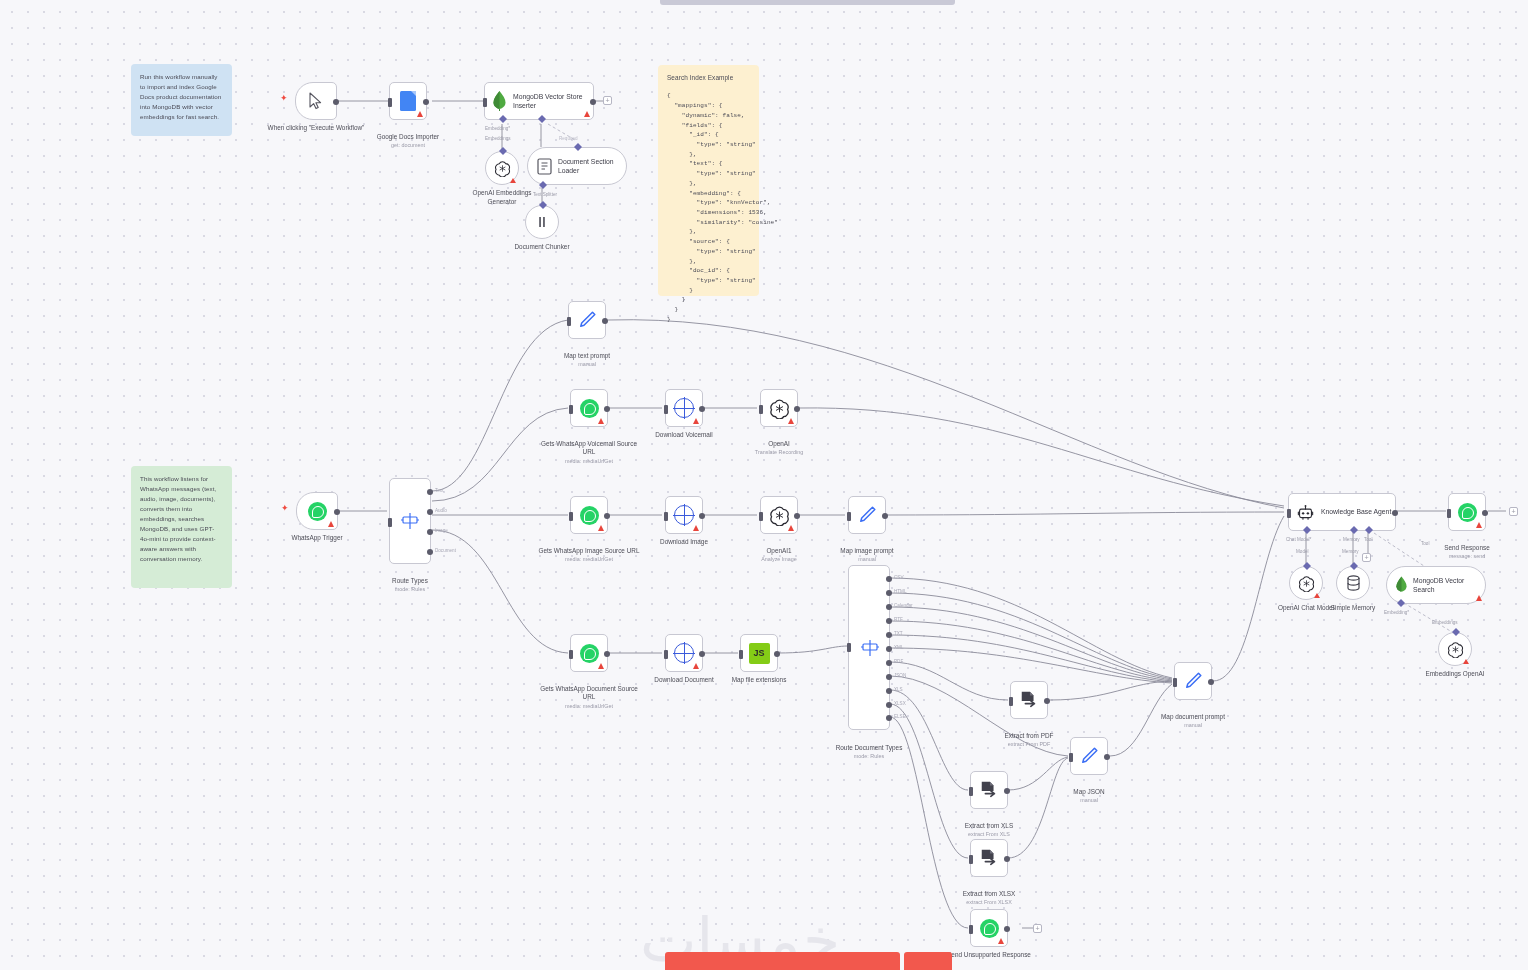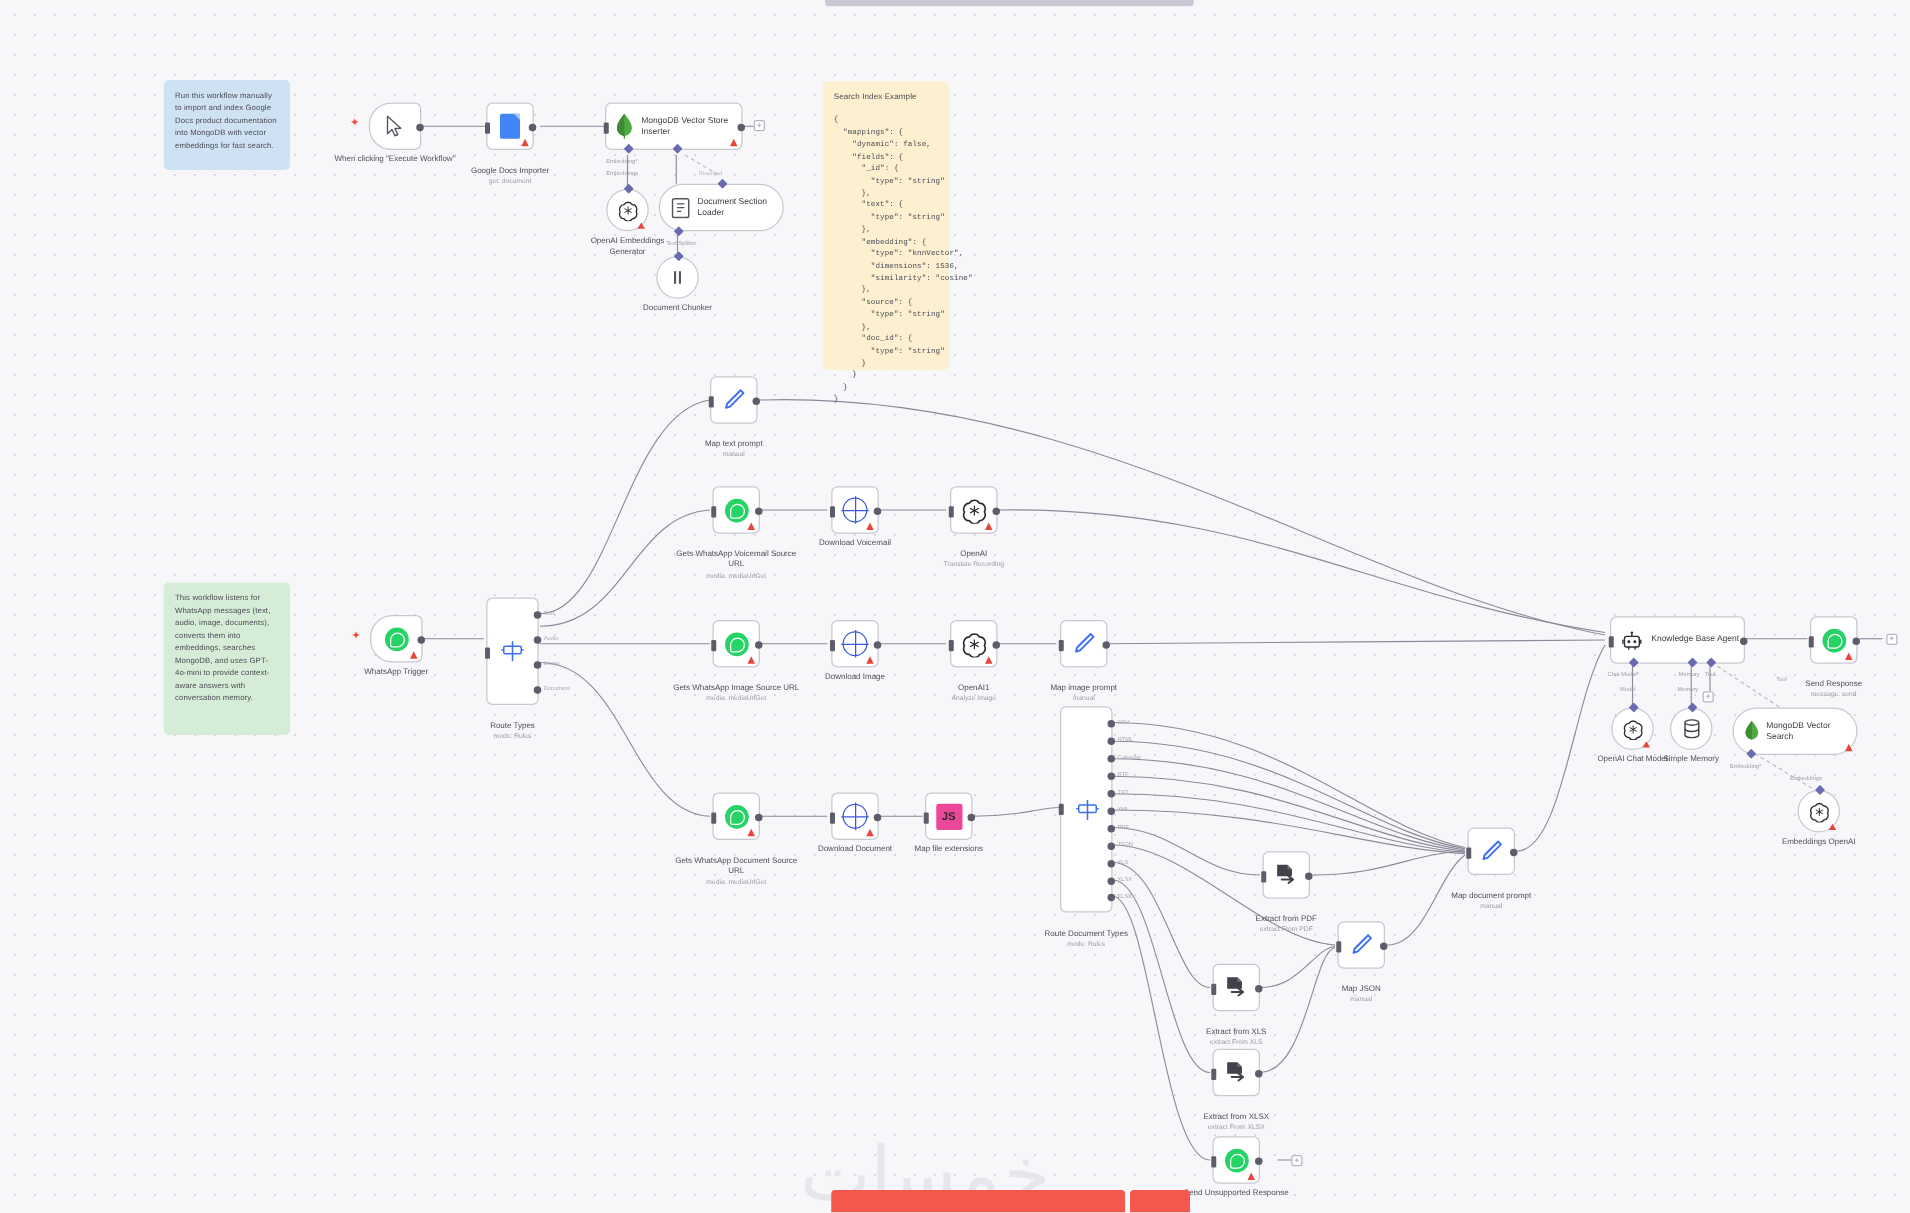--- a/index.html
+++ b/index.html
@@ -93,21 +93,21 @@
   .ico { display: block; }
   .wa { width: 19px; height: 19px; border-radius: 50%; background: #25d366; position: relative; }
   .wa::after {
     content: ""; position: absolute; left: 4.5px; top: 4px; width: 10px; height: 10px;
     border: 1.6px solid #fff; border-radius: 50% 50% 50% 2px;
   }
   .globe { width: 20px; height: 20px; border-radius: 50%; border: 1.8px solid #3b5bdb; position: relative; }
   .globe::before { content:""; position:absolute; left:50%; top:-1.8px; bottom:-1.8px; width:0; border-left:1.6px solid #3b5bdb; }
   .globe::after { content:""; position:absolute; top:50%; left:-1.8px; right:-1.8px; height:0; border-top:1.6px solid #3b5bdb; }
   .jsbadge {
-    width: 21px; height: 21px; background: #ec4899; border-radius: 2px;
+    width: 21px; height: 21px; background: #84cc16; border-radius: 2px;
     display:flex; align-items:center; justify-content:center;
     font-family:"Liberation Sans", sans-serif; font-weight:bold; font-size:9px; color:#2b2b2b;
   }
   .gdoc { width: 16px; height: 20px; background: #4285f4; border-radius: 1.5px; position: relative; }
   .gdoc::before { content:""; position:absolute; right:0; top:0; border-left:5px solid transparent; border-top:5px solid #a8c7fa; }
   .pen { width: 22px; height: 22px; position: relative; }
 
   
   #watermark {
     position: absolute; left: 640px; top: 905px;

